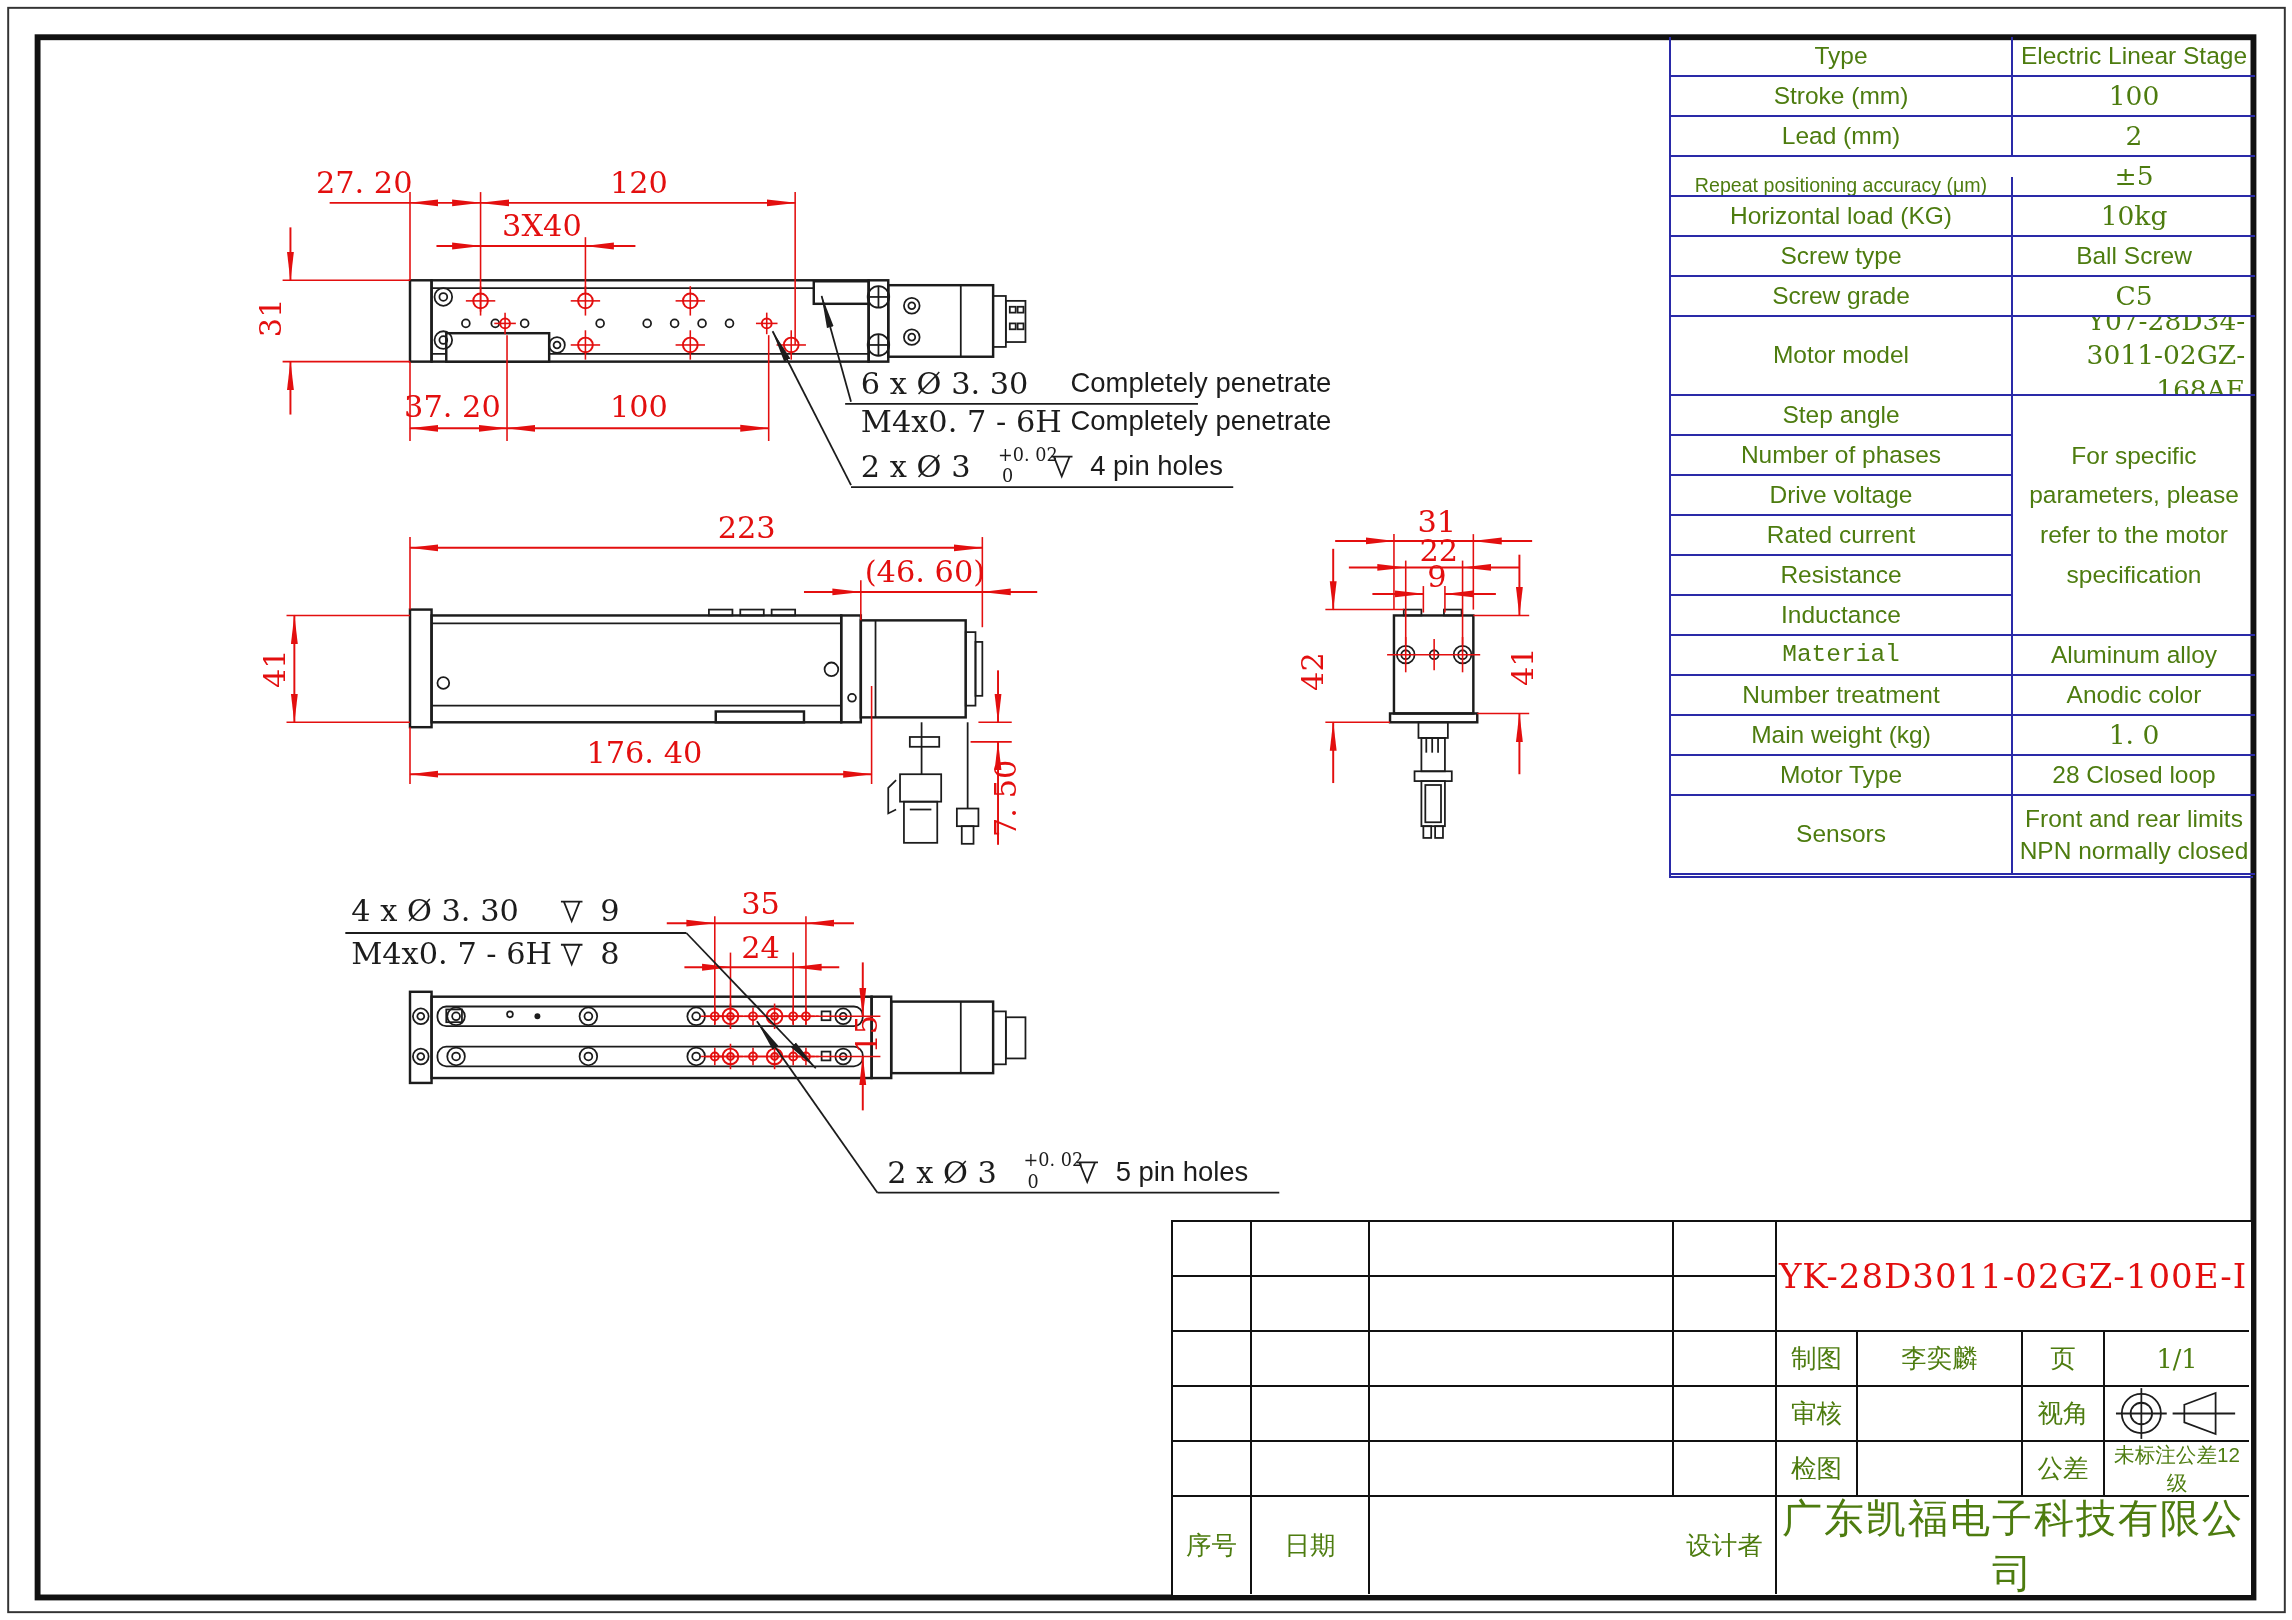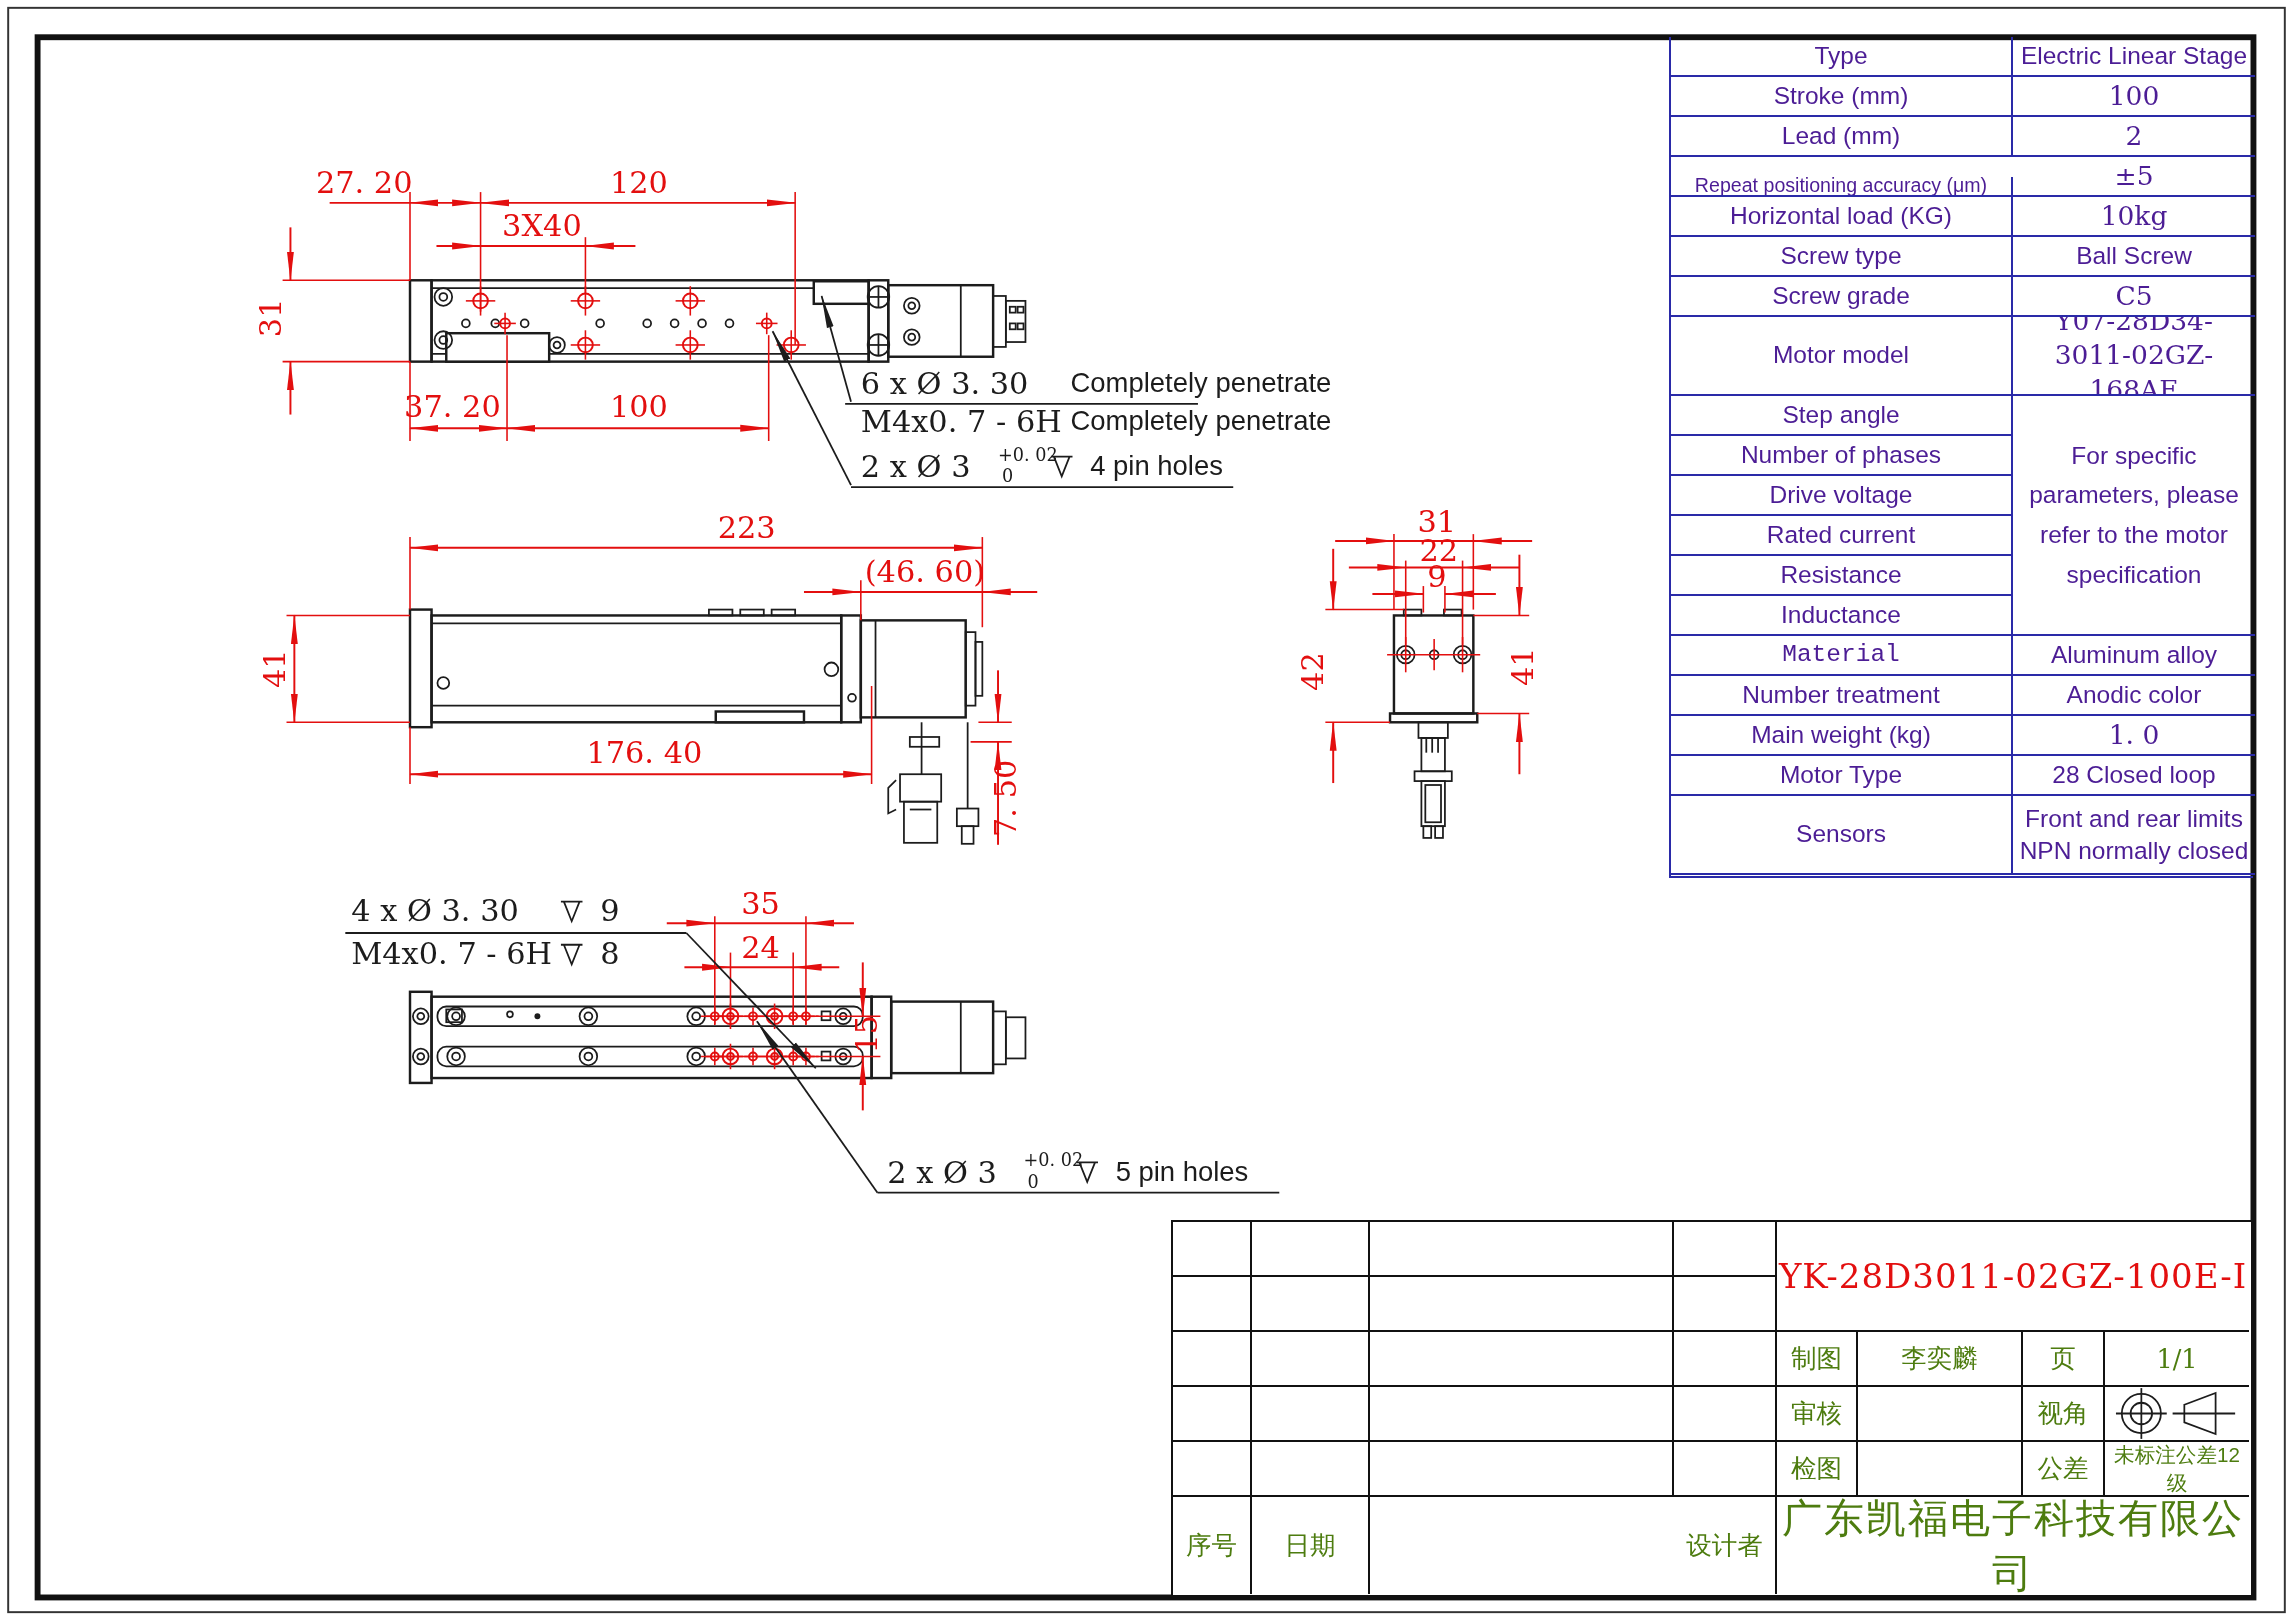--- a/index.html
+++ b/index.html
@@ -18,21 +18,21 @@
   text.notesans{font-family:"Liberation Sans",sans-serif;font-size:28px;fill:#1c1c1c}
   text.tol{font-family:"DejaVu Serif",serif;font-size:18px;fill:#1c1c1c}
 
   
   .spec{position:absolute;left:1669px;top:37px;width:584px;height:841px;
         display:grid;grid-template-columns:342px 242px;
         grid-template-rows:40px 40px 40px 40px 40px 40px 40px 79px 40px 40px 40px 40px 40px 40px 40px 40px 40px 40px 79px;
         border-left:2px solid #2a2aa8;border-bottom:2px solid #2a2aa8;box-sizing:border-box;}
   .spec .c{border-right:2px solid #2a2aa8;border-bottom:2px solid #2a2aa8;
            display:flex;align-items:center;justify-content:center;text-align:center;
-           color:#4c1d95;font-size:24.5px;line-height:1.1;overflow:hidden;box-sizing:border-box;}
+           color:#4d7c0f;font-size:24.5px;line-height:1.1;overflow:hidden;box-sizing:border-box;}
   .spec .c.val{border-right:none;}
   .spec .c.serif{font-family:"DejaVu Serif",serif;font-size:26.5px;}
   .spec .c.small{font-size:19.6px;margin-top:20px;}
   .spec .c.mval{line-height:1.62;font-size:24.5px;padding:0 13.7px;}
 
   
   .tblock{position:absolute;left:1171px;top:1220px;width:1082px;height:377px;
           display:grid;grid-template-columns:79px 118px 304px 103px 81px 165px 82px 144px;
           grid-template-rows:55px 55px 55px 55px 55px 97px;
           border:2.9px solid #111;box-sizing:border-box;background:#fff;}
@@ -412,21 +412,21 @@
   <div class="c val serif">2</div>
   <div class="c small">Repeat positioning accuracy (μm)</div>
   <div class="c val serif">±5</div>
   <div class="c">Horizontal load (KG)</div>
   <div class="c val serif">10kg</div>
   <div class="c">Screw type</div>
   <div class="c val">Ball Screw</div>
   <div class="c">Screw grade</div>
   <div class="c val serif">C5</div>
   <div class="c">Motor model</div>
-  <div class="c val serif" style="padding:0 9.8px;line-height:1.3;">Y07-28D34-3011-02GZ-168AE</div>
+  <div class="c val serif" style="padding:0 9.8px;line-height:1.3;text-align:right;">Y07-28D34-3011-02GZ-168AE</div>
   <div class="c">Step angle</div>
   <div class="c val mval" style="grid-column:2;grid-row:9/15;">For specific parameters, please refer to the motor specification</div>
   <div class="c" style="grid-column:1;grid-row:10;text-align:center;">Number of phases</div>
   <div class="c" style="grid-column:1;grid-row:11;">Drive voltage</div>
   <div class="c" style="grid-column:1;grid-row:12;">Rated current</div>
   <div class="c" style="grid-column:1;grid-row:13;">Resistance</div>
   <div class="c" style="grid-column:1;grid-row:14;">Inductance</div>
   <div class="c" style="grid-column:1;grid-row:15;font-family:Liberation Mono, monospace;">Material</div>
   <div class="c val" style="grid-column:2;grid-row:15;">Aluminum alloy</div>
   <div class="c">Number treatment</div>

